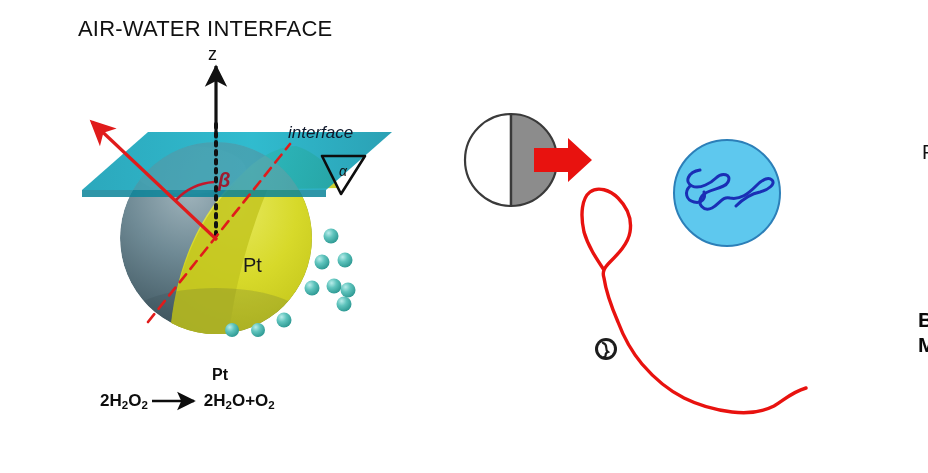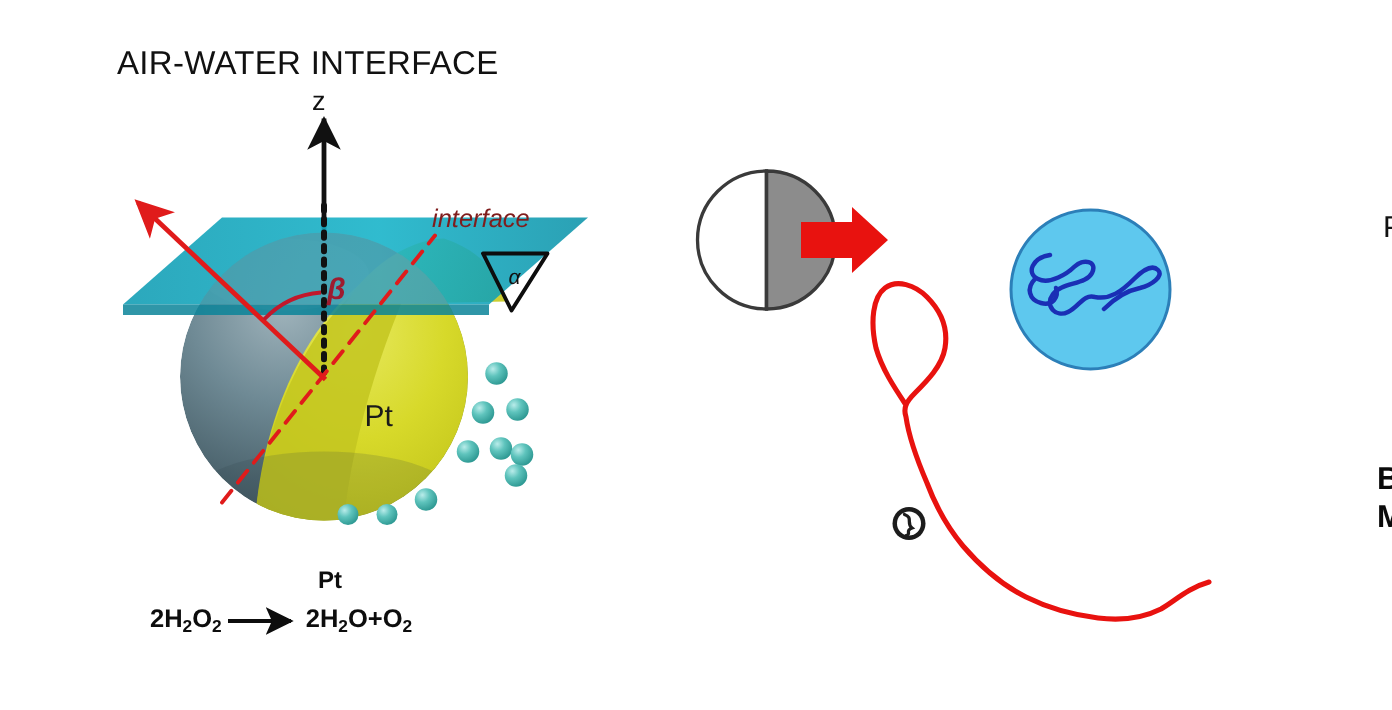--- a/index.html
+++ b/index.html
@@ -2,32 +2,32 @@
 <html><head>
 <meta charset="utf-8">
 <style>
   html,body{margin:0;padding:0;background:#ffffff;}
   body{width:928px;height:473px;position:relative;overflow:hidden;
        font-family:"Liberation Sans","DejaVu Sans",sans-serif;color:#000;}
   .stage{position:absolute;left:0;top:0;width:928px;height:473px;}
   .abs{position:absolute;}
 
   
-  #panel-left{left:0;top:17px;width:460px;height:430px;}
+  #panel-left{left:0;top:4px;width:460px;height:430px;}
 
   #title-air-water{
     left:78px;top:12px;font-size:22px;font-weight:400;letter-spacing:.2px;
     white-space:nowrap;color:#111;
   }
 
   #z-label{left:208px;top:40px;font-size:18px;color:#111;}
 
   #interface-label{
     left:288px;top:119px;font-size:17px;font-style:italic;font-weight:500;
-    color:#7f1d1d;white-space:nowrap;
+    color:#0f172a;white-space:nowrap;
   }
 
   #beta-label{
     left:218px;top:165px;font-size:20px;font-style:italic;font-weight:600;
     color:#9e1b2f;
   }
   #alpha-label{
     left:339px;top:159px;font-size:14px;font-style:italic;color:#111;
   }
   #pt-sphere-label{

